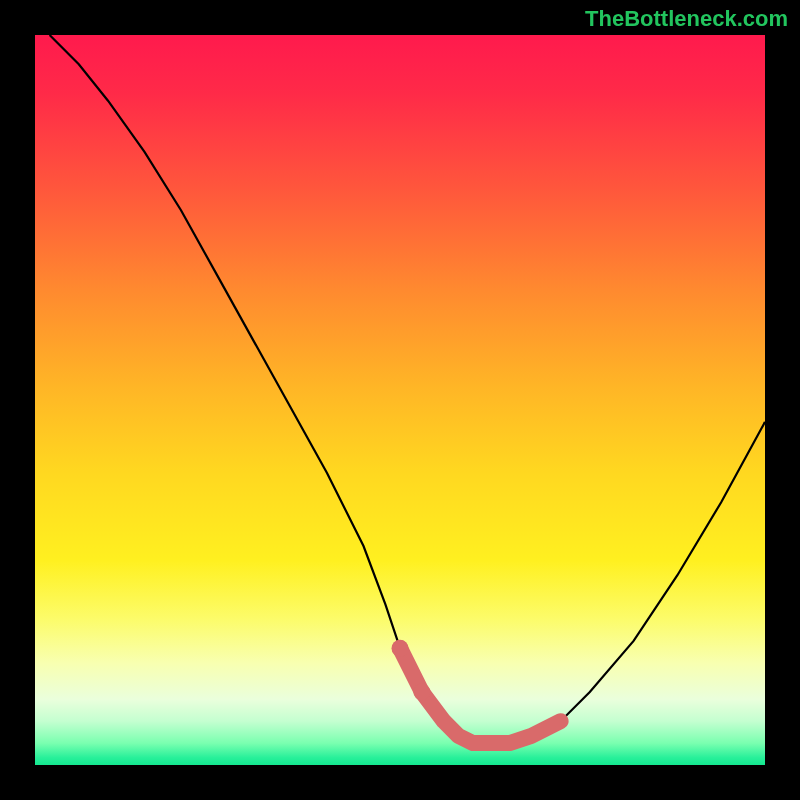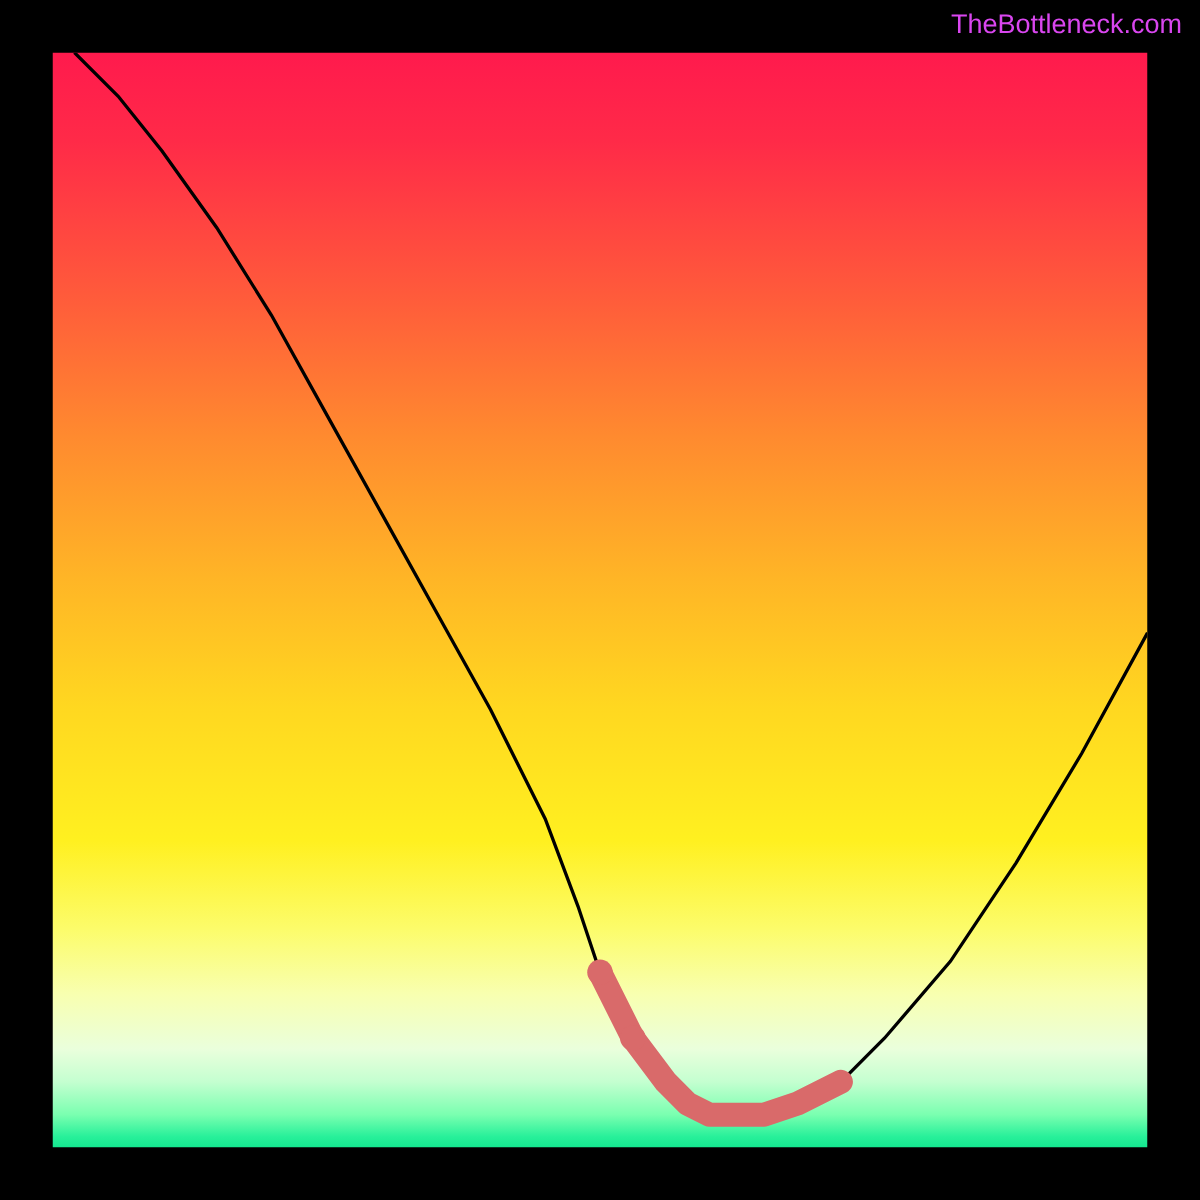--- a/index.html
+++ b/index.html
@@ -8,23 +8,23 @@
     height: 800px;
     background: #000;
     position: relative;
     overflow: hidden;
     font-family: Arial, sans-serif;
   }
   .watermark {
     position: absolute;
     top: 6px;
     right: 12px;
-    color: #d946ef;
-    font-size: 18px;
-    font-weight: 400;
+    color: #22c55e;
+    font-size: 22px;
+    font-weight: 700;
     z-index: 10;
   }
   .plot-area {
     position: absolute;
     left: 35px;
     top: 35px;
     width: 730px;
     height: 730px;
     overflow: hidden;
   }

